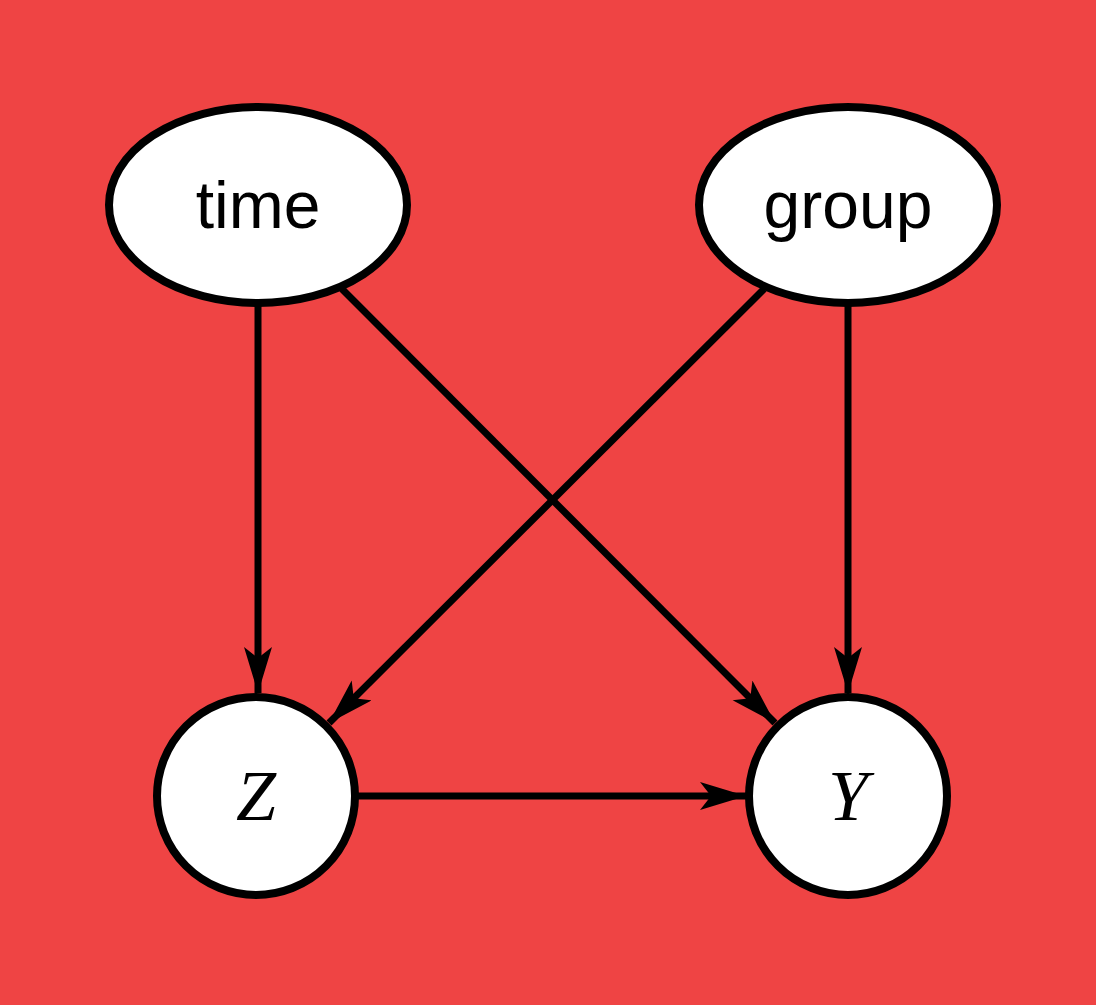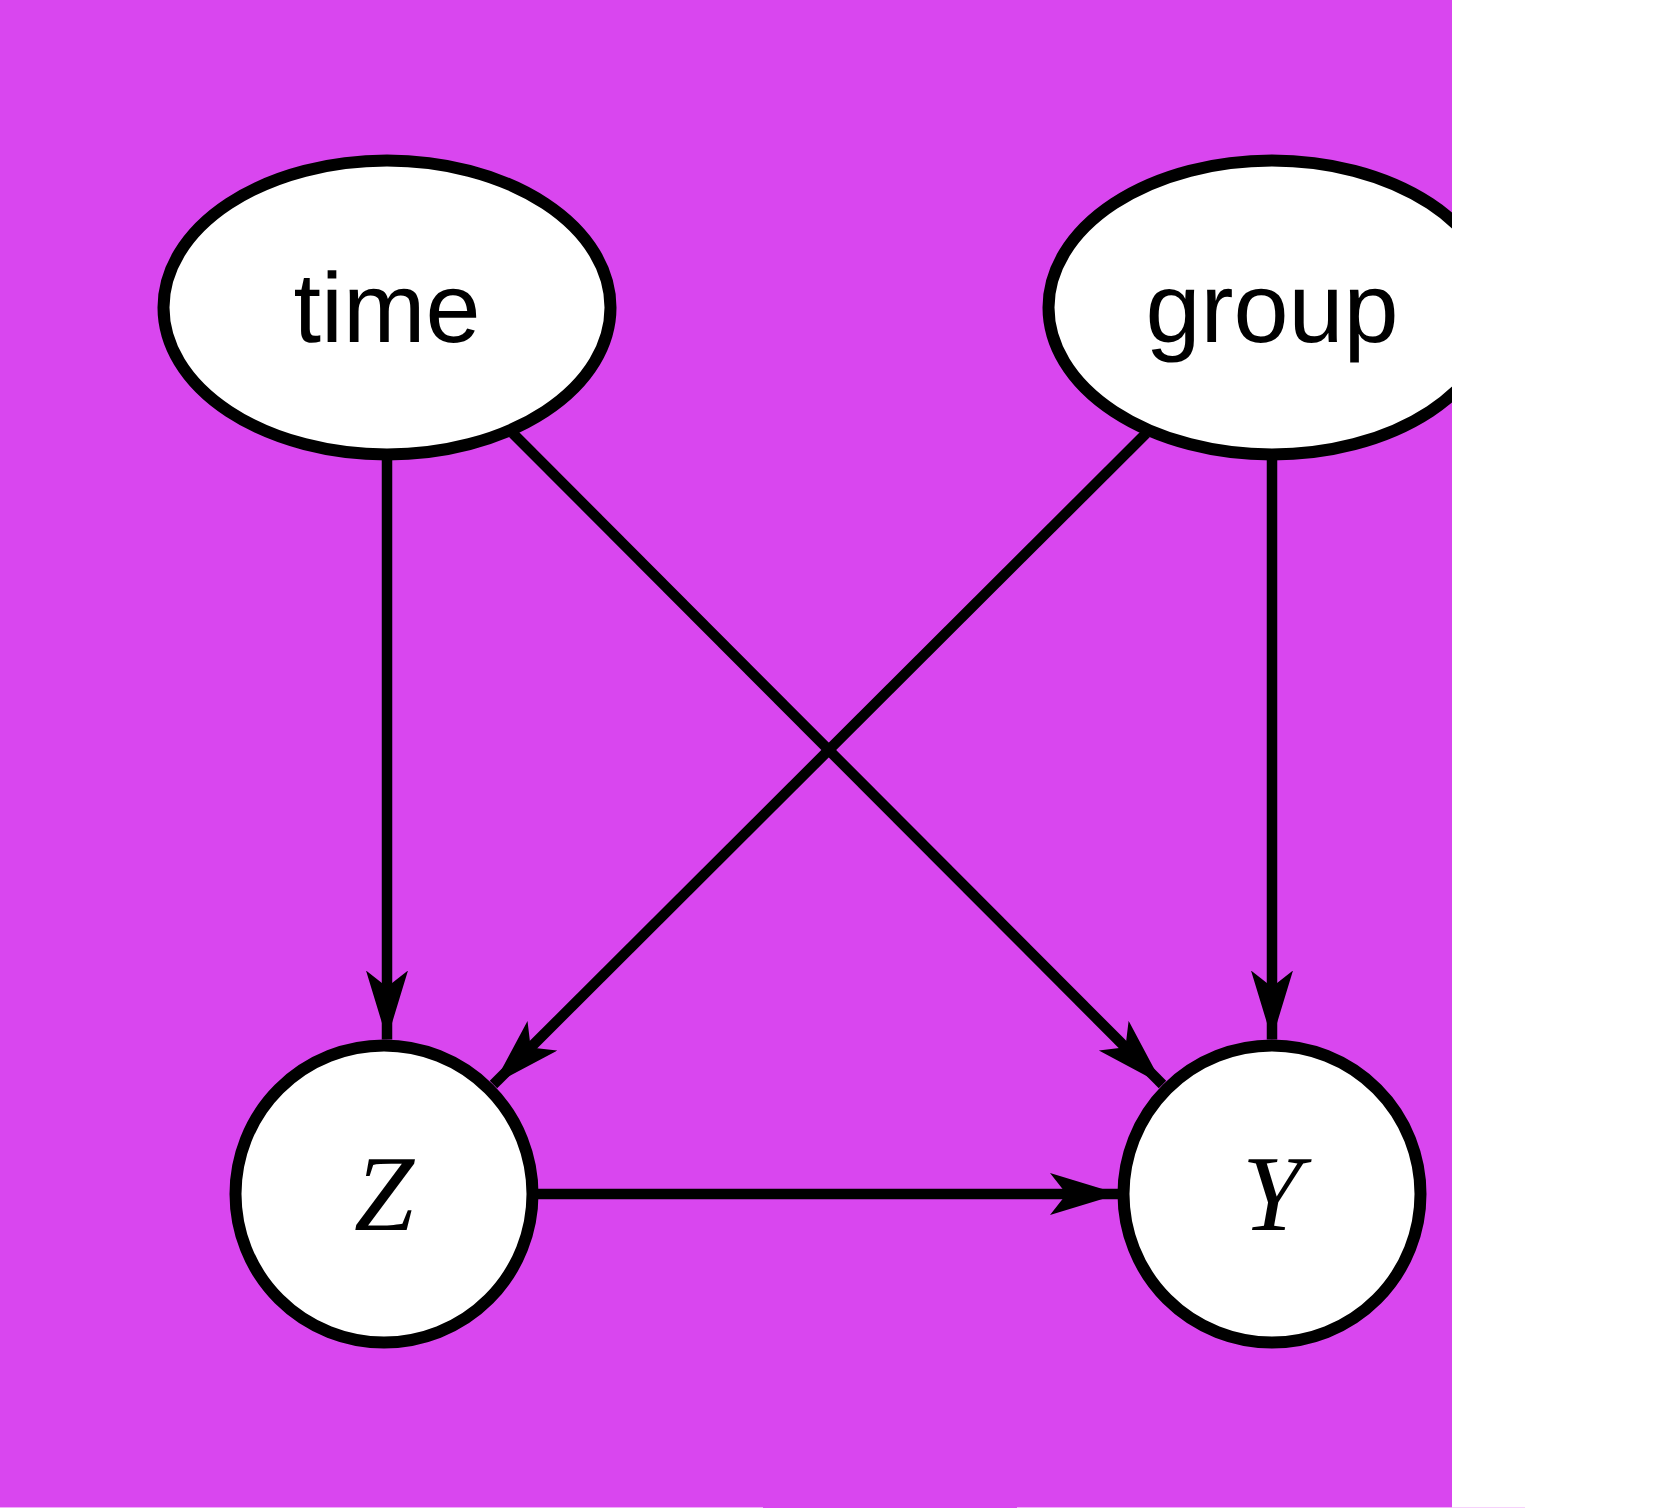--- a/index.html
+++ b/index.html
@@ -2,24 +2,24 @@
 <html><head>
 <meta charset="utf-8">
 <style>
   html, body {
     margin: 0;
     padding: 0;
     background: #ffffff;
     font-family: "Liberation Sans", sans-serif;
   }
   .canvas-wrap {
-    width: 968px;
+    width: 1096px;
     height: 1005px;
     position: relative;
-    background: #d946ef;
+    background: #ef4444;
     overflow: hidden;
   }
   svg.dag {
     display: block;
     width: 1103px;
     height: 1005px;
   }
   .label-sans {
     font-family: "Liberation Sans", sans-serif;
     font-size: 66px;

